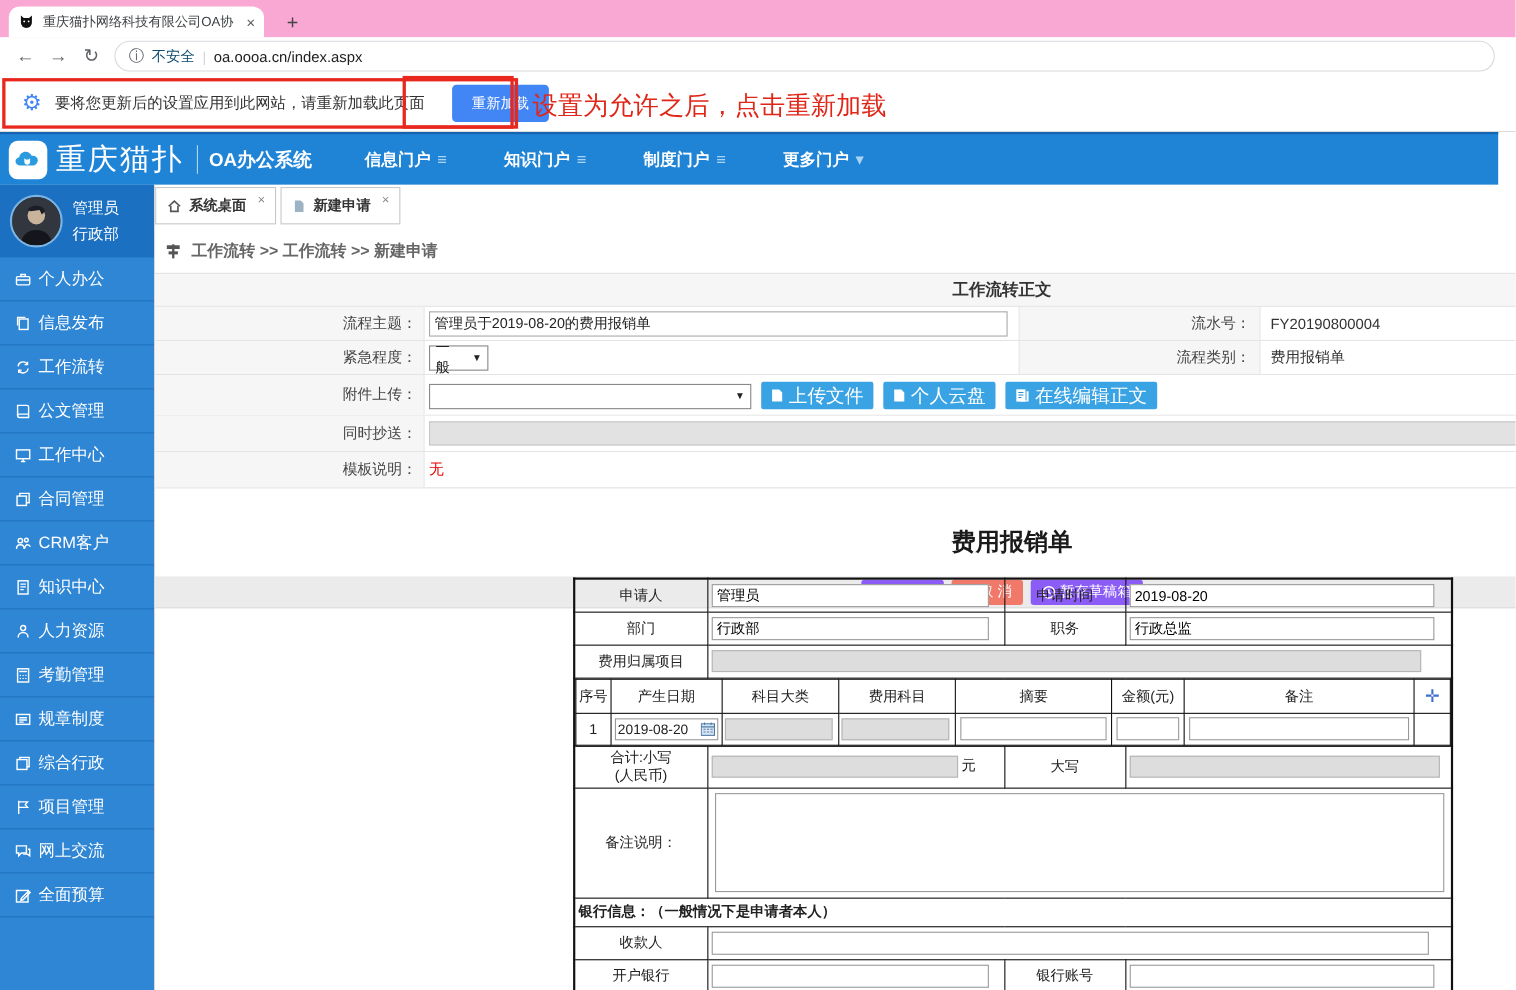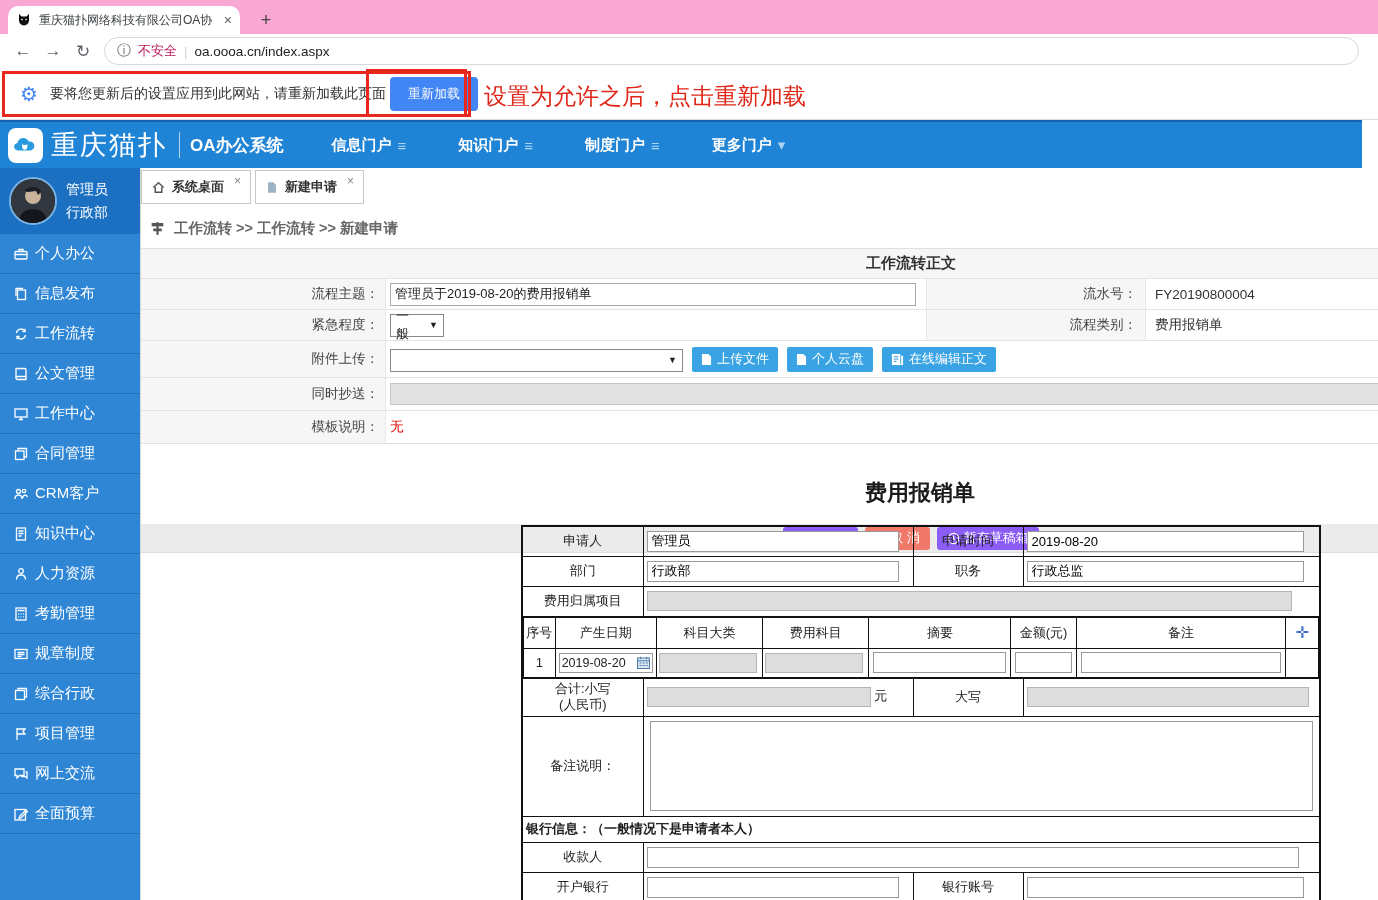--- a/index.html
+++ b/index.html
@@ -12,29 +12,29 @@
   .btab{position:absolute;left:8px;top:6px;width:232px;height:28px;background:#fff;border-radius:10px 10px 0 0;display:flex;align-items:center;padding:0 8px;gap:7px}
   .btab .ttl{flex:1;font-size:12px;color:#3c4043;white-space:nowrap;overflow:hidden;text-overflow:ellipsis}
   .btab .tclose{font-size:14px;color:#5f6368;cursor:pointer}
   .newtab{position:absolute;left:252px;top:6px;width:28px;height:28px;display:flex;align-items:center;justify-content:center;font-size:18px;color:#444}
 
   
   .addrbar{position:absolute;left:0;top:34px;width:1378px;height:34px;background:#fff;display:flex;align-items:center}
   .navic{font-size:17px;color:#5f6368;width:30px;text-align:center}
   .omnibox{height:28px;flex:0 0 1255px;margin-left:6px;border:1px solid #d6d9dd;border-radius:14px;display:flex;align-items:center;padding:0 12px;gap:7px;background:#fff}
   .omnibox .info{font-size:14px;color:#5f6368}
-  .omnibox .sec{font-size:13px;color:#be185d}
+  .omnibox .sec{font-size:13px;color:#0c4a6e}
   .omnibox .odiv{color:#d0d3d7;font-size:13px}
   .omnibox .url{font-size:13.5px;color:#202124}
 
   
   .notif{position:absolute;left:0;top:68px;width:1378px;height:52px;background:#fff;border-bottom:1px solid #dcdcdc;display:flex;align-items:center}
   .gear{font-size:20px;margin-left:20px}
   .notifmsg{font-size:14px;color:#333;margin-left:12px}
-  .reloadbtn{margin-left:4px;height:34px;padding:0 18px;border:none;border-radius:4px;color:#fff;font-size:13px;cursor:pointer;font-family:inherit}
+  .reloadbtn{margin-left:25px;height:34px;padding:0 18px;border:none;border-radius:4px;color:#fff;font-size:13px;cursor:pointer;font-family:inherit}
   .redbox-outer{position:absolute;left:2px;top:71px;width:469px;height:46px;border:3px solid #e8281e;pointer-events:none}
   .redbox-inner{position:absolute;left:366px;top:69px;width:101px;height:48px;border:3px solid #e8281e;pointer-events:none}
   .rednote{position:absolute;left:484px;top:81px;font-family:"Liberation Serif","DejaVu Serif",serif;font-size:23px;color:#e02618;white-space:nowrap}
 
   
   .oahead{position:absolute;left:0;top:120px;width:1362px;height:48px;background:#2084d6;border-top:2px solid #1663b2;display:flex;align-items:center}
   .logo-sq{width:35px;height:35px;background:#fff;border-radius:8px;margin-left:8px;display:flex;align-items:center;justify-content:center}
   .brand{color:#fff;font-size:27px;letter-spacing:2px;margin-left:8px;font-weight:500}
   .vdiv{width:1px;height:26px;background:rgba(255,255,255,.65);margin:0 10px 0 12px}
   .sysname{color:#fff;font-size:17px;font-weight:bold}
@@ -71,21 +71,21 @@
   .wftitle{height:30px;background:#f6f6f6;display:flex;align-items:center;justify-content:center;font-size:15px;font-weight:bold;color:#333;border-bottom:1px solid #e4e4e4}
   .wflabel{width:245px;align-self:stretch;display:flex;align-items:center;justify-content:flex-end;padding-right:6px;background:#f6f6f6;border-right:1px solid #e8e8e8;font-size:13.5px;color:#444;flex:0 0 auto}
   .wfval{flex:0 0 540px;padding-left:4px;display:flex;align-items:flex-end;gap:9px}
   .wfval.grow{flex:1}
   .wfrlabel{width:220px;align-self:stretch;display:flex;align-items:center;justify-content:flex-end;padding-right:8px;background:#f6f6f6;border-left:1px solid #e8e8e8;border-right:1px solid #e8e8e8;font-size:13.5px;color:#444;flex:0 0 auto}
   .wfrval{flex:1;padding-left:9px;font-size:13.5px;color:#333}
   .tinput{height:23px;border:1px solid #a9a9a9;font-size:13px;padding:0 4px;font-family:inherit;color:#222;background:#fff}
   .fsel{height:23px;border:1px solid #888;background:#fff;display:flex;align-items:center;justify-content:space-between;padding:0 5px;font-size:13px;color:#222;cursor:pointer}
   .fsel .car{font-size:9px;color:#222;margin-left:8px}
   .disinput{height:22px;background:#e2e2e2;border:1px solid #c6c6c6}
-  .bluebtn{height:25px;background:#3aa3e4;color:#fff;border:none;border-radius:2px;font-size:13px;padding:0 9px;display:flex;align-items:center;gap:5px;cursor:pointer;font-family:inherit}
+  .bluebtn{height:25px;background:#3aa3e4;color:#fff;border:none;border-radius:2px;font-size:17px;padding:0 9px;display:flex;align-items:center;gap:5px;cursor:pointer;font-family:inherit}
   .redtxt{color:#e60000;font-size:13.5px}
 
   
   .actions{position:absolute;left:0;top:356px;width:1540px;height:29px;background:#ebebeb;border-bottom:1px solid #ddd;display:flex;align-items:center;justify-content:center;gap:7px}
   .abtn{height:23px;border:none;border-radius:3px;color:#fff;font-size:13px;padding:0 10px;display:flex;align-items:center;gap:4px;cursor:pointer;font-family:inherit}
   .abtn.blue{background:#8b5cf6}
   .abtn.orange{background:#f0796a}
 
   
   .exptitle{position:absolute;left:380px;top:310px;width:798px;text-align:center;font-size:22px;font-weight:bold;color:#1a1a1a}

